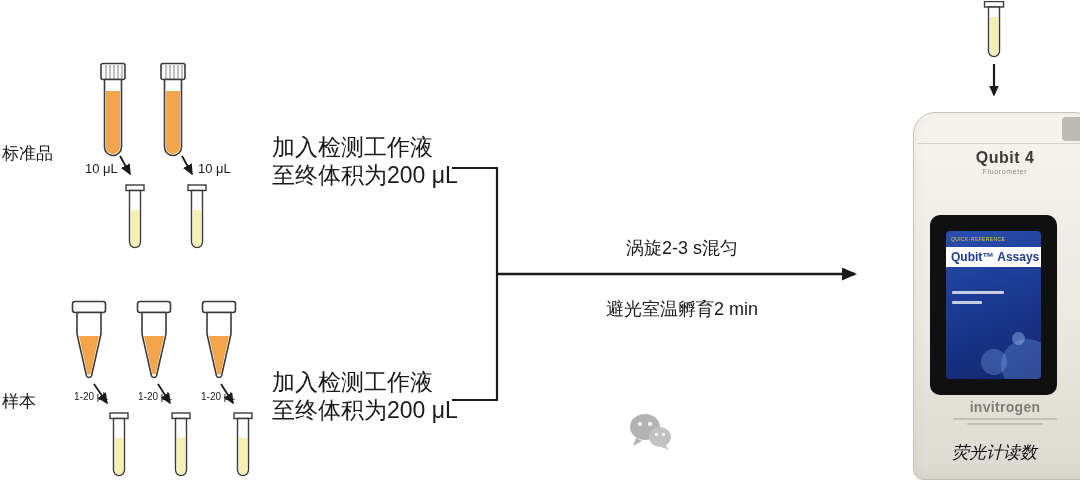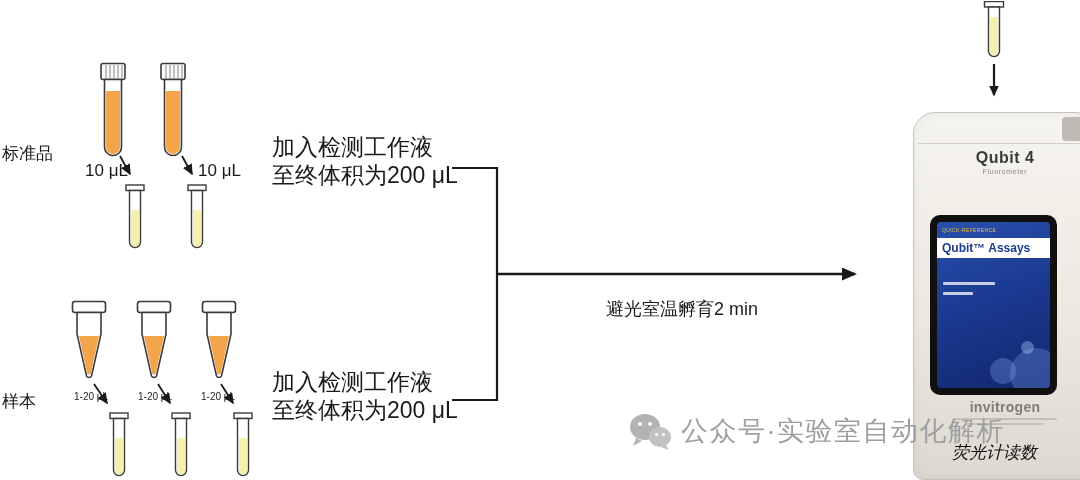--- a/index.html
+++ b/index.html
@@ -2,41 +2,41 @@
 <html><head>
 <meta charset="utf-8">
 <style>
   * { margin:0; padding:0; box-sizing:border-box; }
   html,body { background:#ffffff; }
   body { font-family:"Liberation Sans","DejaVu Sans",sans-serif; color:#1a1a1a; }
   .canvas { position:relative; width:1080px; height:480px; background:#fff; overflow:hidden; }
   .abs { position:absolute; }
 
   .side-label { font-size:17px; color:#1a1a1a; z-index:2; }
-  .vol-label { font-size:17px; color:#1a1a1a; z-index:2; white-space:nowrap; }
+  .vol-label { font-size:13px; color:#1a1a1a; z-index:2; white-space:nowrap; }
   .vol-label.small { font-size:10px; }
   .step-text { font-size:23px; line-height:28px; color:#1a1a1a; z-index:2; white-space:nowrap; }
   .mid-text { font-size:18px; color:#1a1a1a; text-align:center; z-index:2; white-space:nowrap; }
   .readout { font-size:17px; color:#111; z-index:6; white-space:nowrap;font-style:italic; }
 
   .tube { z-index:2; }
 
   
   .device { left:913px; top:112px; width:184px; height:368px; z-index:1;
             background:linear-gradient(180deg,#f6f4ef 0%,#ece9e1 55%,#dcd9d0 100%);
             border:1px solid #c6c3ba; border-radius:22px 22px 10px 10px;
             box-shadow:inset 0 0 14px rgba(0,0,0,0.05); }
   .device-port { position:absolute; top:4px; right:6px; width:28px; height:24px;
                  background:#bdbbb4; border-radius:4px; }
   .device-seam { position:absolute; top:30px; left:4px; right:4px; height:1px; background:#d2cfc7; }
   .device-brand { position:absolute; top:36px; left:0; right:0; text-align:center; }
   .device-name { font-size:16px; font-weight:bold; color:#3c3b38; letter-spacing:0.5px; }
   .device-sub { font-size:7px; color:#8b8984; margin-top:1px; letter-spacing:0.6px; }
   .device-screen { position:absolute; left:16px; top:102px; width:127px; height:180px;
-                   background:#101010; border-radius:10px; padding:7px; }
+                   background:#101010; border-radius:10px; padding:16px; }
   .screen-blue { position:relative; width:100%; height:100%; border-radius:4px; overflow:hidden;
                  background:linear-gradient(160deg,#2a4fae 0%,#1b3a92 45%,#12276e 100%); }
   .screen-tag { font-size:5px; color:#e9c83d; padding:5px 0 0 5px; letter-spacing:0.4px; }
   .screen-titlebar { margin-top:5px; background:#ffffff; height:20px; display:flex; align-items:center; padding-left:5px; }
   .screen-titlebar span { font-size:12px; font-weight:bold; color:#1b3a92; white-space:nowrap; }
   .screen-line { position:absolute; left:6px; height:3px; background:rgba(255,255,255,0.75); border-radius:1px; }
   .sl1 { top:60px; width:52px; }
   .sl2 { top:70px; width:30px; }
   .screen-circle { position:absolute; border-radius:50%; background:rgba(110,150,230,0.35); }
   .sc1 { width:52px; height:52px; right:-12px; bottom:-12px; }
@@ -137,20 +137,21 @@
     <rect x="2" y="1" width="18" height="5.5" fill="#fff" stroke="#3a3a3a" stroke-width="1.4"></rect>
     <path d="M5.5 6.5 H16.5 V58 A5.5 5.5 0 0 1 5.5 58 Z" fill="#fff" stroke="#3a3a3a" stroke-width="1.4"></path>
     <path d="M7 26 H15 V58.5 A4 4 0 0 1 7 58.5 Z" fill="#f6f0b0"></path>
   </svg>
 
   <div class="abs step-text" style="left:272px;top:368px">
     <div>加入检测工作液</div>
     <div>至终体积为200 μL</div>
   </div>
 
+  <div class="abs mid-text" style="left:552px;top:236px;width:260px">涡旋2-3 s混匀</div>
   <div class="abs mid-text" style="left:542px;top:297px;width:280px">避光室温孵育2 min</div>
 
   <svg class="abs tube" style="left:982px;top:1px" width="24" height="62" viewBox="0 0 24 62">
     <rect x="2.5" y="0.5" width="19" height="5.5" fill="#fff" stroke="#3a3a3a" stroke-width="1.4"></rect>
     <path d="M6.5 6 H17.5 V50 A5.5 5.5 0 0 1 6.5 50 Z" fill="#fff" stroke="#3a3a3a" stroke-width="1.4"></path>
     <path d="M8 16 H16 V50.5 A4 4 0 0 1 8 50.5 Z" fill="#f6f0b0"></path>
   </svg>
 
   <div class="abs device">
     <div class="device-port"></div>
@@ -183,21 +184,20 @@
     <svg width="44" height="38" viewBox="0 0 44 38">
       <ellipse cx="17" cy="15" rx="15" ry="13" fill="#b3b3b3"></ellipse>
       <path d="M8 26 L5 34 L14 29 Z" fill="#b3b3b3"></path>
       <circle cx="12" cy="12" r="2" fill="#fff"></circle>
       <circle cx="22" cy="12" r="2" fill="#fff"></circle>
       <ellipse cx="32" cy="25" rx="11" ry="10" fill="#c2c2c2"></ellipse>
       <circle cx="28.5" cy="22.5" r="1.6" fill="#fff"></circle>
       <circle cx="35.5" cy="22.5" r="1.6" fill="#fff"></circle>
       <path d="M38 33 L41 38 L33 35 Z" fill="#c2c2c2"></path>
     </svg>
-    <span>公众号·实验室自动化解析</span>
   </div>
 
   <svg class="abs overlay" width="1080" height="480" viewBox="0 0 1080 480">
     <defs>
       <marker id="ah" markerUnits="userSpaceOnUse" markerWidth="11" markerHeight="10" refX="9.5" refY="5" orient="auto">
         <path d="M0 0 L11 5 L0 10 Z" fill="#1a1a1a"></path>
       </marker>
       <marker id="ahBig" markerUnits="userSpaceOnUse" markerWidth="15" markerHeight="13" refX="13" refY="6.5" orient="auto">
         <path d="M0 0 L15 6.5 L0 13 Z" fill="#1a1a1a"></path>
       </marker>

